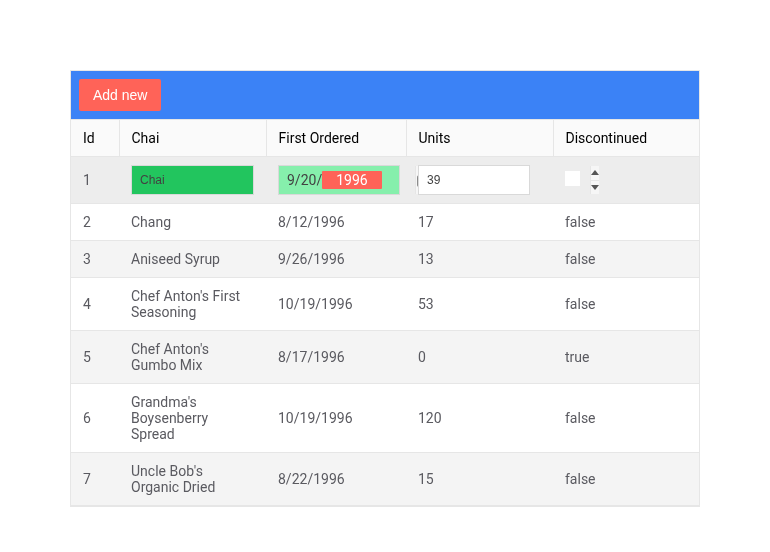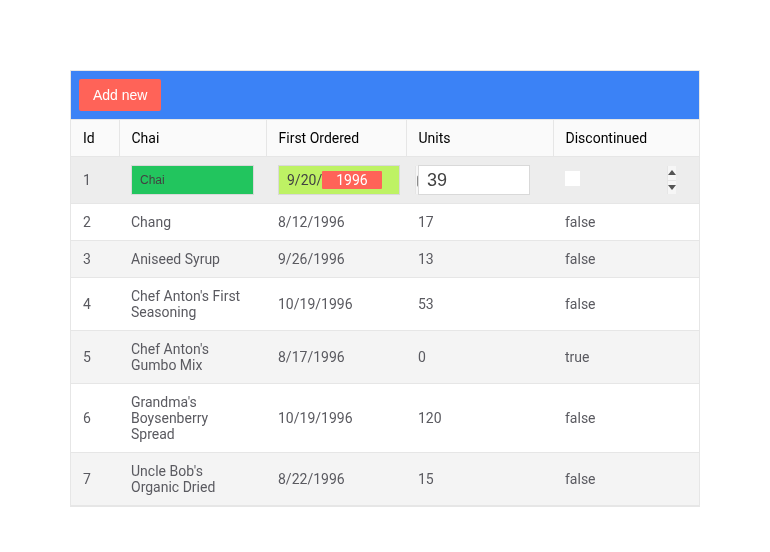--- a/index.html
+++ b/index.html
@@ -70,21 +70,21 @@
     background: #22c55e;
     padding: 0 8px;
     font-size: 12px;
     color: #424242;
   }
   .date-wrap {
     position: relative;
     width: 122px;
     height: 30px;
     border: 1px solid #d9d9d9;
-    background: #bef264;
+    background: #86efac;
     display: flex;
     gap: 29px;
   }
   .date-text {
     padding: 0 4px 0 8px;
     color: #424242;
     display: flex;
     align-items: center;
     flex: 1;
   }
@@ -112,21 +112,21 @@
     height: 30px;
     border: 1px solid #d9d9d9;
     background: #fff;
     display: flex;
     align-items: stretch;
   }
   .num-input {
     flex: 1;
     border: none;
     padding: 0 8px;
-    font-size: 18px;
+    font-size: 12px;
     color: #424242;
     background: transparent;
     outline: none;
   }
   .spin {
     width: 22px;
     display: flex;
     flex-direction: column;
     border-left: 1px solid #e6e6e6;
   }

